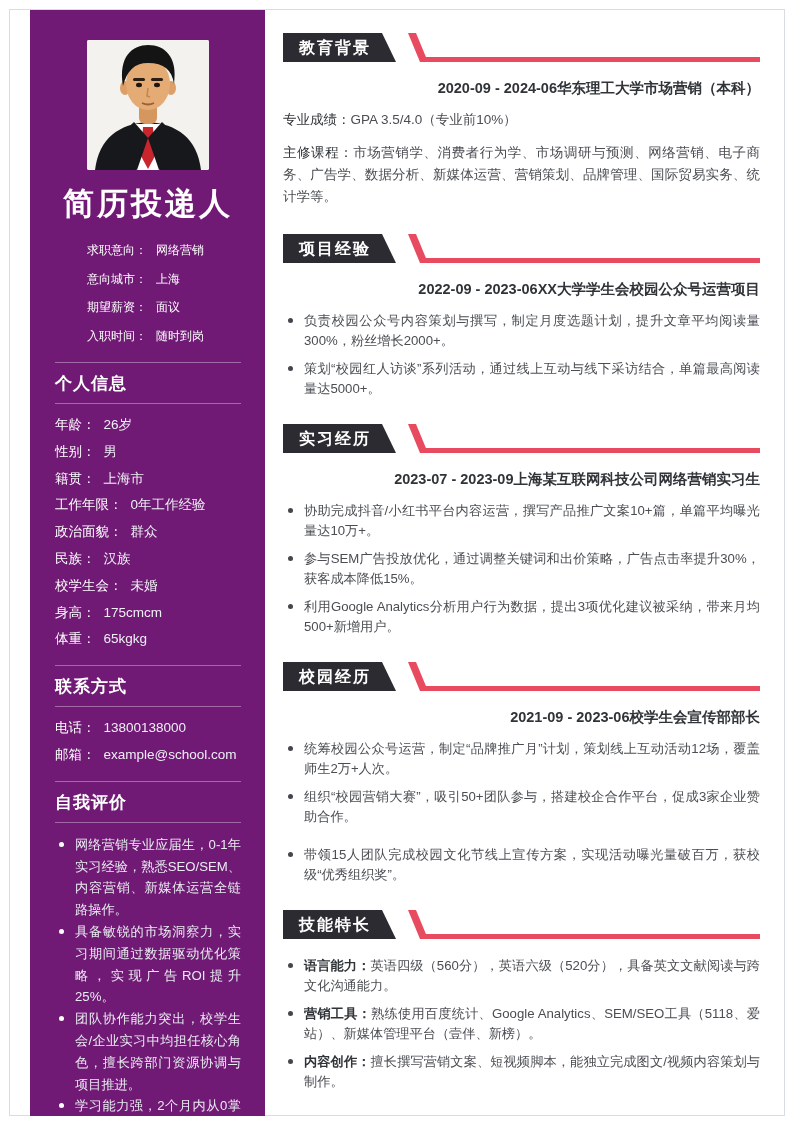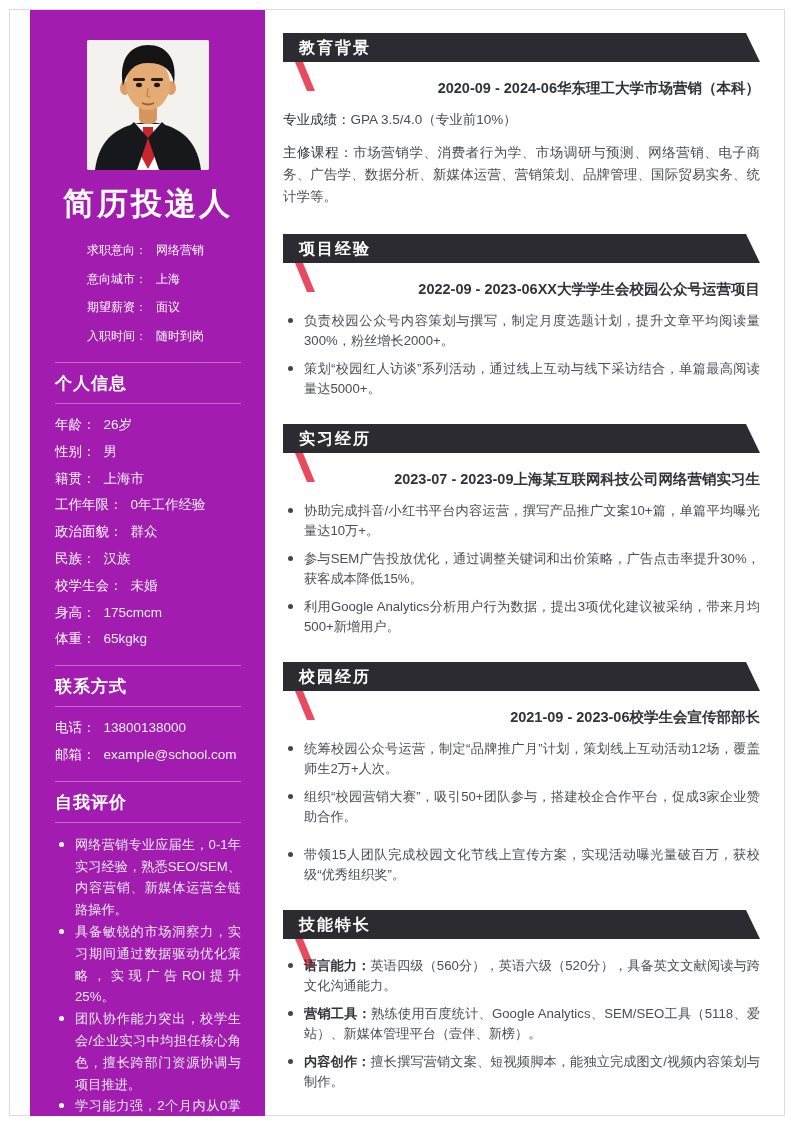--- a/index.html
+++ b/index.html
@@ -4,21 +4,21 @@
 <style>
   * { margin:0; padding:0; box-sizing:border-box; }
   html,body { width:794px; height:1123px; background:#ffffff;
               font-family:"Liberation Sans", sans-serif; position:relative; overflow:hidden; }
 
   .page-frame { position:absolute; left:9px; top:9px; width:776px; height:1107px;
                 border:1px solid #d8dde3; pointer-events:none; }
 
   
   .sidebar { position:absolute; left:30px; top:10px; width:235px; height:1106px;
-             background:#a21caf; color:#ffffff; padding:30px 24px 0 25px; overflow:hidden; }
+             background:#701a75; color:#ffffff; padding:30px 24px 0 25px; overflow:hidden; }
 
   .photo-wrap { width:122px; height:130px; margin:0 auto; border-radius:2px; overflow:hidden; background:#f4f2ef; }
   .photo-wrap svg { display:block; }
 
   .name { font-size:31px; font-weight:bold; text-align:center; letter-spacing:3px;
           margin-top:16px; line-height:36px; }
 
   .intent { margin-top:14px; }
   .intent-row { font-size:12px; line-height:28.5px; font-weight:normal; white-space:nowrap;margin-left:32px; }
   .intent-row .val { margin-left:9px; }
@@ -34,21 +34,21 @@
   .eval-list { margin-top:11px; list-style:none; }
   .eval-list li { position:relative; padding-left:20px; font-size:13.2px; line-height:21.8px;
                   text-align:justify; color:#e8ebf0; }
   .eval-list li::before { content:""; position:absolute; left:4px; top:8px; width:5px; height:5px;
                           border-radius:50%; background:#ffffff; }
 
   
   .content { position:absolute; left:283px; top:33px; width:477px; }
 
   .section { margin-bottom:26px; }
-  .sec-header { display:flex; height:29px;flex-direction:column; }
+  .sec-header { display:flex; height:29px; }
   .badge { background:#2b2b31; color:#ffffff; font-size:16px; font-weight:bold; letter-spacing:2px;
            line-height:29px; padding:0 25px 0 16px;
            clip-path:polygon(0 0, calc(100% - 14px) 0, 100% 100%, 0 100%); }
   .slash { width:30px; height:29px; margin-left:2px; background:#e84b5f;
            clip-path:polygon(10px 0, 18px 0, 30px 100%, 22px 100%); flex:0 0 auto; }
   .redline { flex:1; height:5px; background:#e84b5f; align-self:flex-end; margin-left:-8px; }
 
   .exp-row { display:flex; justify-content:flex-end; align-items:baseline;
              margin-top:17px; font-size:14.5px; font-weight:bold; color:#303438; }
 

